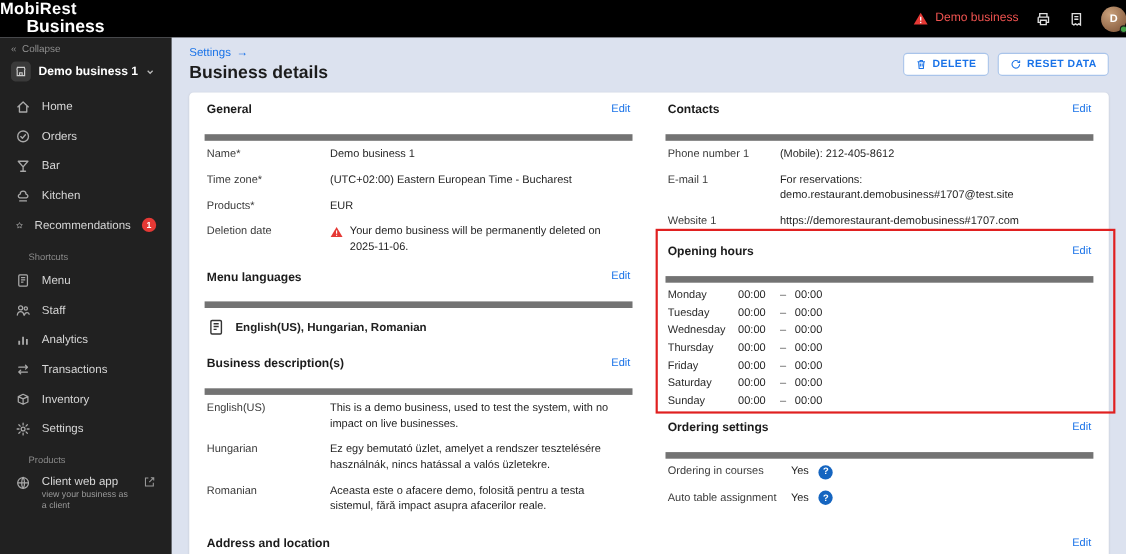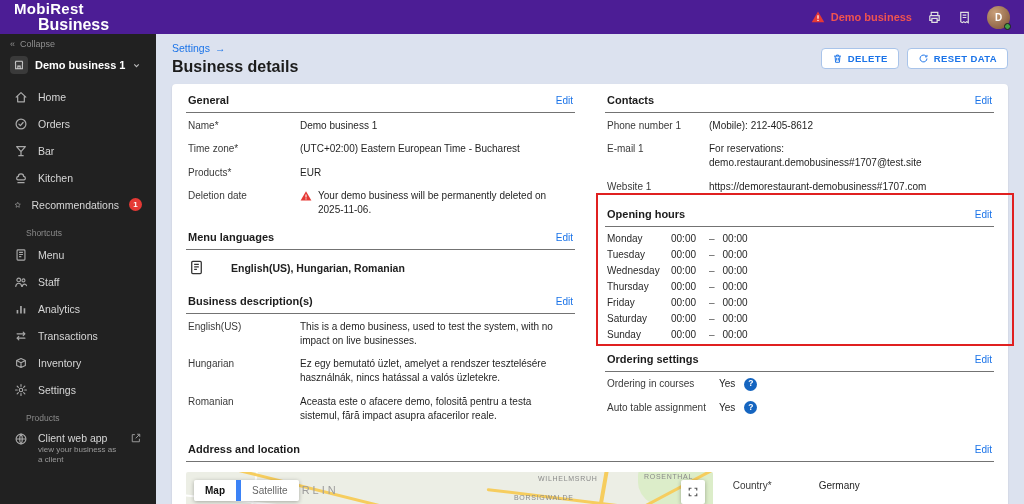--- a/index.html
+++ b/index.html
@@ -1,26 +1,26 @@
 <!DOCTYPE html>
 <html><head>
 <meta charset="utf-8">
 <style>
 *{box-sizing:border-box;margin:0;padding:0}
 html,body{width:1024px;height:504px;overflow:hidden}
 body{font-family:"Liberation Sans","DejaVu Sans",sans-serif;background:#dce2ef;color:#212121;font-size:11px}
 svg{display:block}
 
 
-.topbar{height:34px;background:#4c1d95;display:flex;align-items:center;justify-content:space-between;padding:0 14px;color:#fff}
+.topbar{height:34px;background:#000000;display:flex;align-items:center;justify-content:space-between;padding:0 0;color:#fff}
 .logo{line-height:1;font-weight:bold;cursor:pointer}
 .logo .l1{font-size:15px;letter-spacing:.3px}
 .logo .l2{font-size:16px;margin-left:24px;margin-top:1px}
 .topbar-right{display:flex;align-items:center;gap:15px}
-.demo-alert{display:flex;align-items:center;gap:6px;color:#ef5350;font-weight:bold;font-size:11px;cursor:pointer}
+.demo-alert{display:flex;gap:6px;color:#ef5350;font-weight:normal;font-size:11px;cursor:pointer}
 .tb-icon{color:#e0e0e0;cursor:pointer}
 .avatar-wrap{position:relative;cursor:pointer}
 .avatar{width:23px;height:23px;border-radius:50%;background:radial-gradient(circle at 35% 30%,#c9a07a,#7a4f33);display:flex;align-items:center;justify-content:center;color:#fff;font-size:10px;font-weight:bold}
 .status-dot{position:absolute;right:-1px;bottom:-1px;width:7px;height:7px;border-radius:50%;background:#43a047;border:1.5px solid #1b1b1b}
 
 
 .shell{display:flex;height:470px}
 
 
 .sidebar{width:156px;background:#212121;color:#d2d2d2;flex-shrink:0;overflow:hidden}
@@ -42,31 +42,31 @@
 .main{flex:1;padding:8px 16px 0;overflow:hidden}
 .page-head{display:flex;justify-content:space-between;align-items:flex-start}
 .breadcrumb{color:#1a73e8;font-size:10.5px;display:flex;gap:5px;align-items:center;cursor:pointer}
 .page-title{font-size:16px;font-weight:bold;margin-top:4px;color:#1c1c1c}
 .head-actions{display:flex;gap:8px;margin-top:6px}
 .btn-outline{display:flex;align-items:center;gap:5px;border:1px solid #a9c4ea;background:#fff;color:#1a73e8;font-size:9.5px;font-weight:bold;padding:4px 10px;border-radius:4px;letter-spacing:.4px;cursor:pointer}
 
 .card{background:#fff;border-radius:4px;margin-top:8px;padding:0 14px 14px;box-shadow:0 1px 2px rgba(0,0,0,.12);min-height:480px}
 .cols{display:grid;grid-template-columns:1fr 1fr;column-gap:30px;align-items:start}
 
-.sec-head{display:flex;justify-content:space-between;align-items:flex-end;border-bottom:1px solid #737373;padding:10px 2px 6px;font-weight:bold;font-size:11px;color:#1c1c1c}
+.sec-head{display:flex;justify-content:space-between;align-items:flex-start;border-bottom:6px solid #737373;padding:10px 2px 16px;font-weight:bold;font-size:11px;color:#1c1c1c}
 .edit-link{color:#1a73e8;font-weight:normal;font-size:10px;cursor:pointer}
 
 .frow{display:flex;padding:5.5px 2px 4px;font-size:10px;line-height:1.4}
 .frow .lab{width:112px;flex-shrink:0;color:#3a3a3a}
 .frow .val{flex:1;color:#1f1f1f}
 .frow.rc .lab{width:102px}
 .warn-val{display:flex;gap:6px;align-items:flex-start}
 .link{color:#1a73e8;cursor:pointer;word-break:break-all}
 
-.lang-row{display:flex;align-items:center;gap:26px;padding:9px 2px;font-weight:bold;font-size:10.5px}
+.lang-row{display:flex;align-items:center;gap:9px;padding:9px 2px;font-weight:bold;font-size:10.5px}
 
 
 .oh-wrap{position:relative}
 .oh-annot{position:absolute;top:-5px;left:-9px;right:-20px;bottom:-3px;border:2px solid #e02020;pointer-events:none;z-index:4}
 .hrow{display:flex;align-items:center;padding:2.5px 2px;font-size:10px}
 .hday{width:64px;color:#2a2a2a}
 .htime{width:30px;color:#1f1f1f}
 .hsep{margin:0 8px;color:#555}
 
 .yesrow .lab{width:112px}

